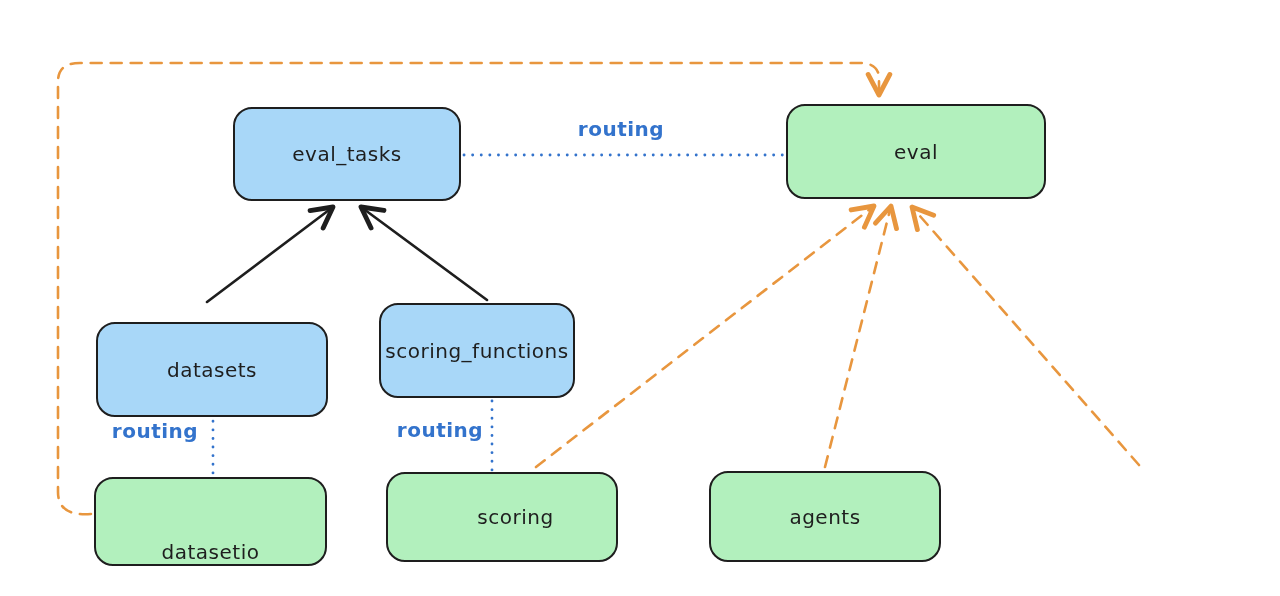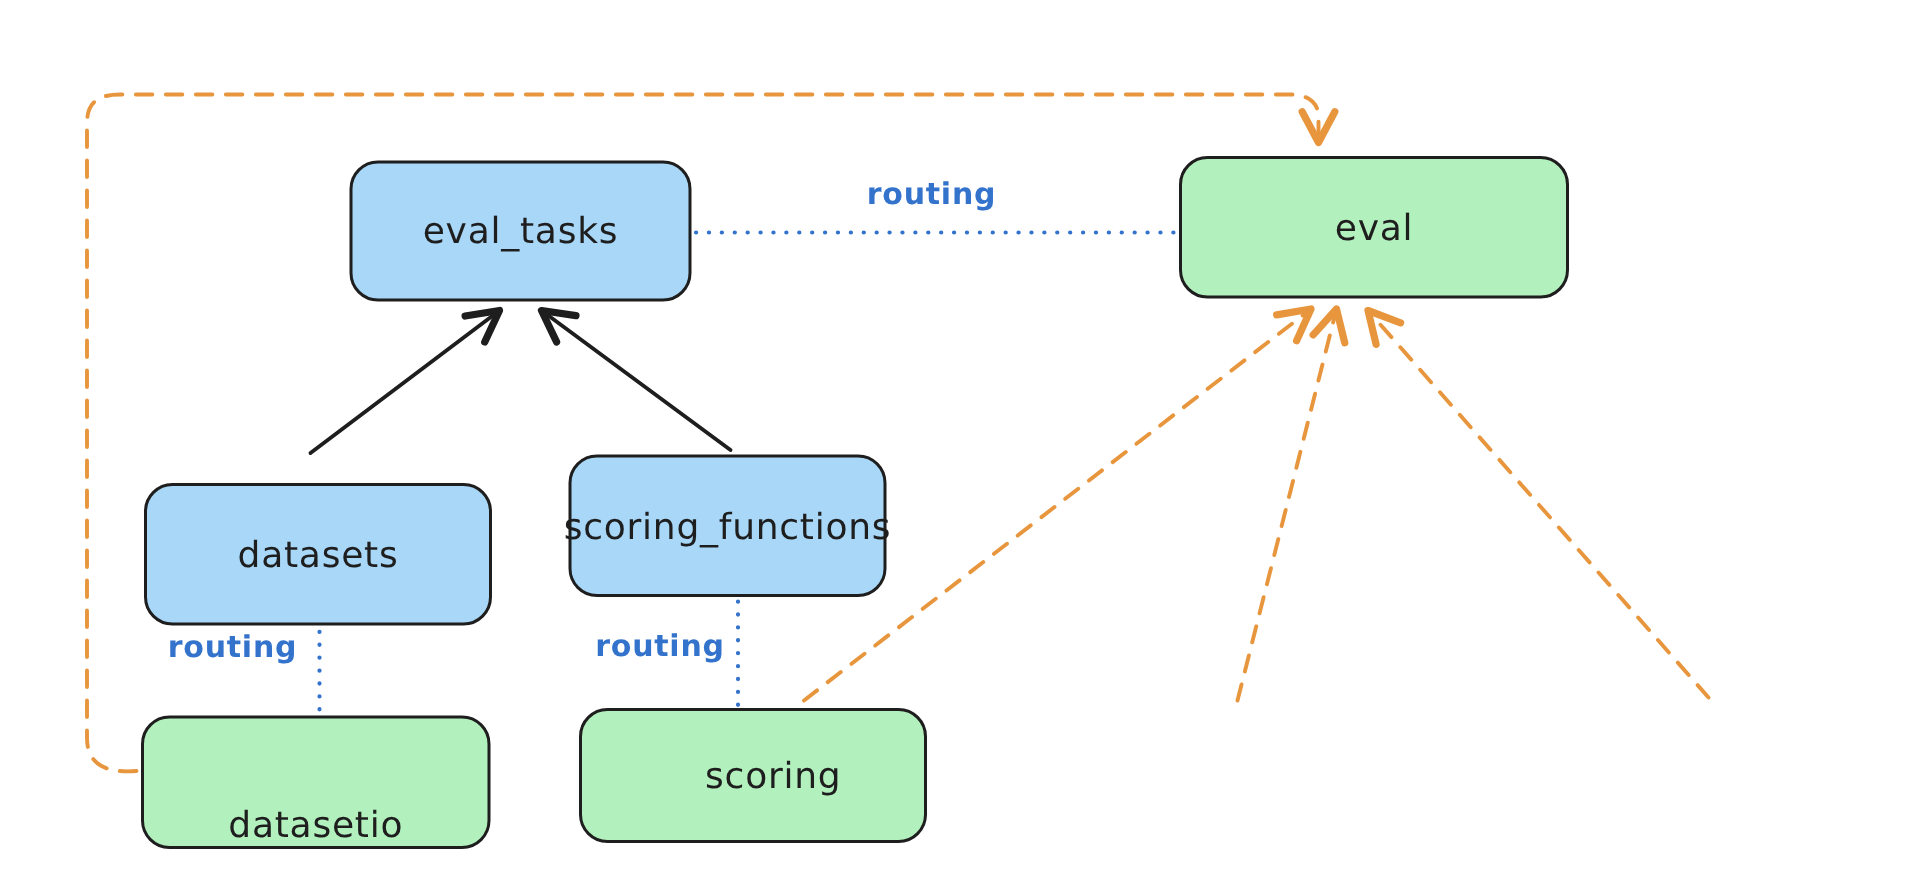--- a/index.html
+++ b/index.html
@@ -23,21 +23,21 @@
     border: 2.5px solid #1e1e1e;
     border-radius: 19px;
     display: flex;
     align-items: center;
     justify-content: center;
     box-sizing: border-box;
   }
   .node.blue  { background: #a8d7f8; }
   .node.green { background: #b2f0bd; }
   .node-label {
-    font-size: 24px;
+    font-size: 20px;
     color: #1e1e1e;
     letter-spacing: 0.5px;
     white-space: nowrap;
   }
   .edge-label {
     position: absolute;
     z-index: 2;
     color: #3373cc;
     font-size: 20px;
     font-weight: 600;
@@ -79,32 +79,35 @@
   </div>
 
   <div class="node green" style="left:786px; top:104px; width:260px; height:95px;">
     <span class="node-label">eval</span>
   </div>
 
   <div class="node blue" style="left:96px; top:322px; width:232px; height:95px;">
     <span class="node-label">datasets</span>
   </div>
 
-  <div class="node blue" style="left:379px; top:303px; width:212px; height:95px;">
+  <div class="node blue" style="left:379px; top:303px; width:196px; height:95px;">
     <span class="node-label">scoring_functions</span>
   </div>
 
   <div class="node green" style="left:94px; top:477px; width:233px; height:89px;align-items:flex-end;">
     <span class="node-label">datasetio</span>
   </div>
 
   <div class="node green" style="left:386px; top:472px; width:232px; height:90px;padding-left:27px;">
     <span class="node-label">scoring</span>
   </div>
 
+  <div class="node green" style="left:709px; top:471px; width:232px; height:91px;">
+    <span class="node-label">agents</span>
+  </div>
 
 
   <div class="edge-label" style="left:576px; top:117px; width:90px;">routing</div>
 
   <div class="edge-label" style="left:111px; top:419px; width:88px;">routing</div>
 
   <div class="edge-label" style="left:396px; top:418px; width:88px;">routing</div>
 
 </div>
 

